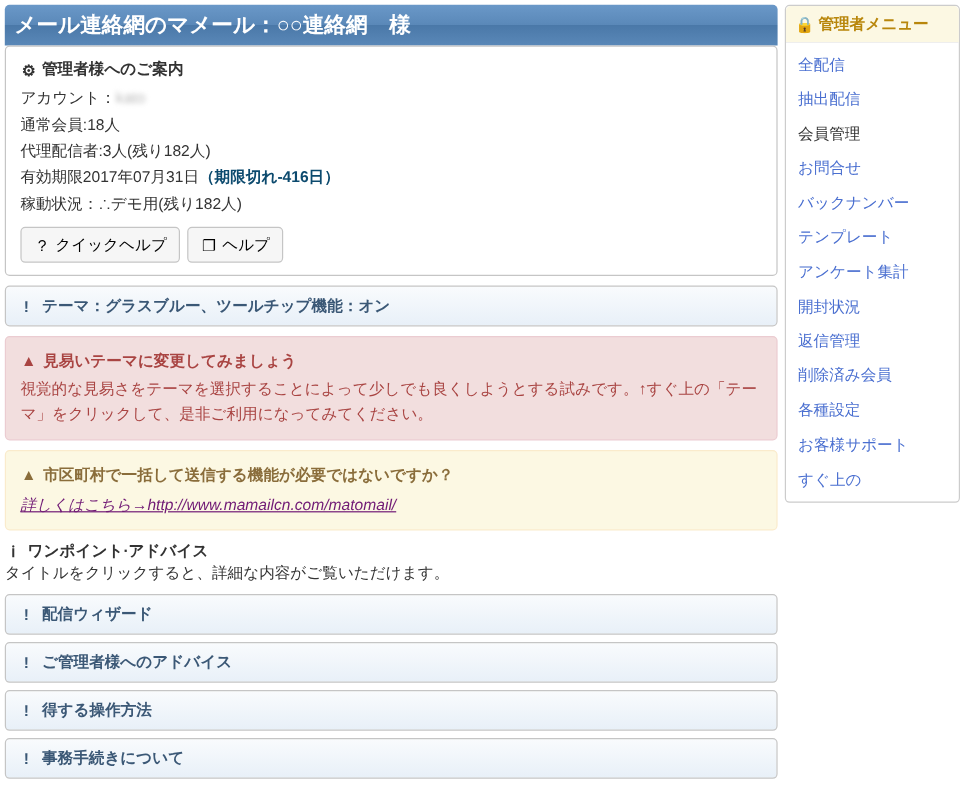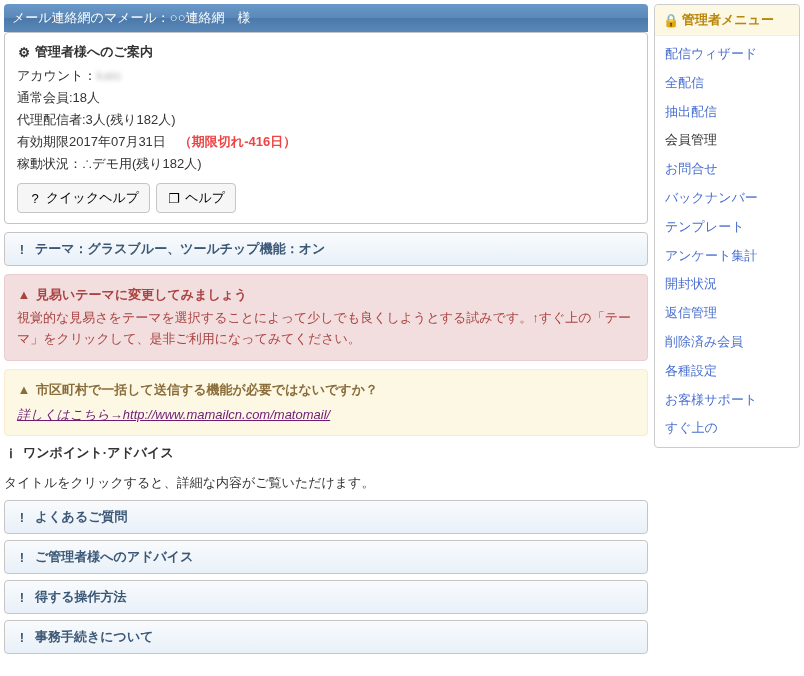--- a/index.html
+++ b/index.html
@@ -1,45 +1,45 @@
 <!DOCTYPE html>
 <html><head>
 <meta charset="utf-8">
 <style>
 * { box-sizing: border-box; margin: 0; padding: 0; }
 body { font-family: "Meiryo", "Hiragino Kaku Gothic Pro", sans-serif; font-size: 13px; color: #333; background: #fff; width: 804px; }
 .container { display: flex; align-items: flex-start; padding: 4px; gap: 6px; }
 .main { flex: 1; min-width: 0; }
 .sidebar { width: 146px; border: 1px solid #ccc; border-radius: 4px; background: #fff; }
 
-.hdr-bar { background: linear-gradient(to bottom, #6a98c8 0%, #5a88b8 50%, #4a78a8 50%, #5a88b8 100%); color: #fff; padding: 5px 8px; border-radius: 4px 4px 0 0; font-weight: normal; font-size: 13px; }
+.hdr-bar { background: linear-gradient(to bottom, #6a98c8 0%, #5a88b8 50%, #4a78a8 50%, #5a88b8 100%); color: #fff; padding: 5px 8px; border-radius: 4px 4px 0 0; font-weight: bold; font-size: 18px; }
 
 .panel { border: 1px solid #c5c5c5; border-radius: 4px; background: #fff; margin-bottom: 8px; }
 .panel-body { padding: 10px 12px; }
 
 .info-title { font-weight: bold; margin-bottom: 4px; display: flex; align-items: center; gap: 4px; }
 .info-line { line-height: 1.7; }
-.expired { color: #ef4444; font-weight: bold; margin-left: 13px; }
+.expired { color: #0c4a6e; font-weight: bold; }
 .masked { color: #bbb; filter: blur(2px); }
 
 .btn-row { margin-top: 8px; display: flex; gap: 6px; }
 .btn { background: #f6f6f6; border: 1px solid #c5c5c5; border-radius: 4px; padding: 5px 10px; font-size: 13px; cursor: pointer; display: inline-flex; align-items: center; gap: 4px; }
 
 .strip { background: linear-gradient(to bottom, #f9fbfd, #e8f0f8); border: 1px solid #c5c5c5; border-radius: 4px; padding: 7px 10px; font-weight: bold; color: #3b5876; margin-bottom: 8px; display: flex; align-items: center; gap: 6px; }
 .strip .bang { color: #3b5876; font-weight: bold; }
 
 .alert { border-radius: 4px; padding: 10px 12px; margin-bottom: 8px; line-height: 1.6; }
 .alert-pink { background: #f2dede; border: 1px solid #ebccd1; color: #a94442; }
 .alert-pink .atitle { font-weight: bold; display: flex; align-items: center; gap: 5px; margin-bottom: 2px; }
 .alert-yellow { background: #fcf8e3; border: 1px solid #faebcc; color: #8a6d3b; }
 .alert-yellow .atitle { font-weight: bold; display: flex; align-items: center; gap: 5px; margin-bottom: 2px; }
 .alert p { margin-top: 4px; }
 
 .advice-head { font-weight: bold; display: flex; align-items: center; gap: 5px; }
-.advice-sub { margin-top: 12px; margin-bottom: 8px; }
+.advice-sub { margin-top: 1px; margin-bottom: 8px; }
 
 .acc-item { background: linear-gradient(to bottom, #f9fbfd, #e8f0f8); border: 1px solid #c5c5c5; border-radius: 4px; padding: 7px 10px; font-weight: bold; color: #3b5876; margin-bottom: 6px; cursor: pointer; display: flex; align-items: center; gap: 6px; }
 
 .sidebar-head { background: #fcf8e3; color: #b8860b; font-weight: bold; padding: 6px 8px; border-bottom: 1px solid #eee; border-radius: 4px 4px 0 0; display: flex; align-items: center; gap: 5px; }
 .sidebar-items { padding: 4px 0; }
 .sidebar-items a, .sidebar-items span.navitem { display: block; padding: 4px 10px; text-decoration: none; color: #4a6fd0; cursor: pointer; line-height: 1.6; }
 .sidebar-items span.navitem.current { color: #333; }
 
 .icon { display: inline-block; width: 14px; text-align: center; }
 </style>
@@ -105,21 +105,21 @@
 
     <div class="advice-head">
       <span class="icon">ℹ</span>
       <span>ワンポイント·アドバイス</span>
     </div>
     <div class="advice-sub">タイトルをクリックすると、詳細な内容がご覧いただけます。</div>
 
     <div id="accordion">
         <div class="acc-item">
           <span class="bang icon">!</span>
-          <span>よくあるご質問</span>
+          <span>配信ウィザード</span>
         </div>
         <div class="acc-item">
           <span class="bang icon">!</span>
           <span>ご管理者様へのアドバイス</span>
         </div>
         <div class="acc-item">
           <span class="bang icon">!</span>
           <span>得する操作方法</span>
         </div>
         <div class="acc-item">
@@ -129,21 +129,20 @@
       </div>
 
   </div>
 
   <div class="sidebar">
     <div class="sidebar-head">
       <span class="icon">🔒</span>
       <span>管理者メニュー</span>
     </div>
     <div class="sidebar-items" id="sidebar-items">
-        <a href="#">配信ウィザード</a>
         <a href="#">全配信</a>
         <a href="#">抽出配信</a>
         <span class="navitem current">会員管理</span>
         <a href="#">お問合せ</a>
         <a href="#">バックナンバー</a>
         <a href="#">テンプレート</a>
         <a href="#">アンケート集計</a>
         <a href="#">開封状況</a>
         <a href="#">返信管理</a>
         <a href="#">削除済み会員</a>

